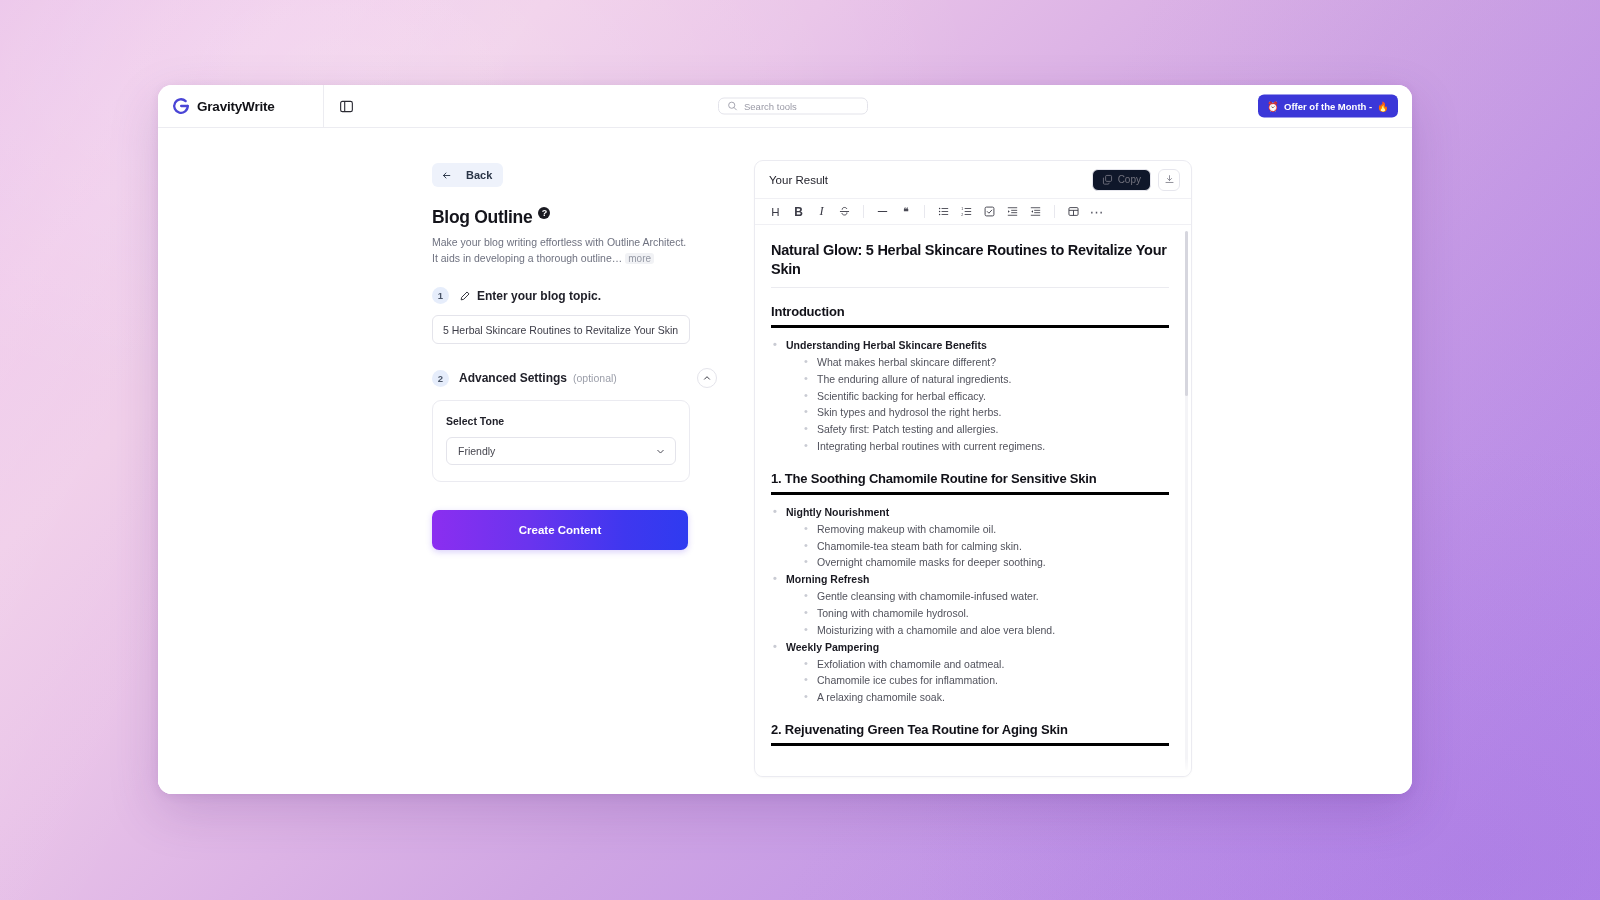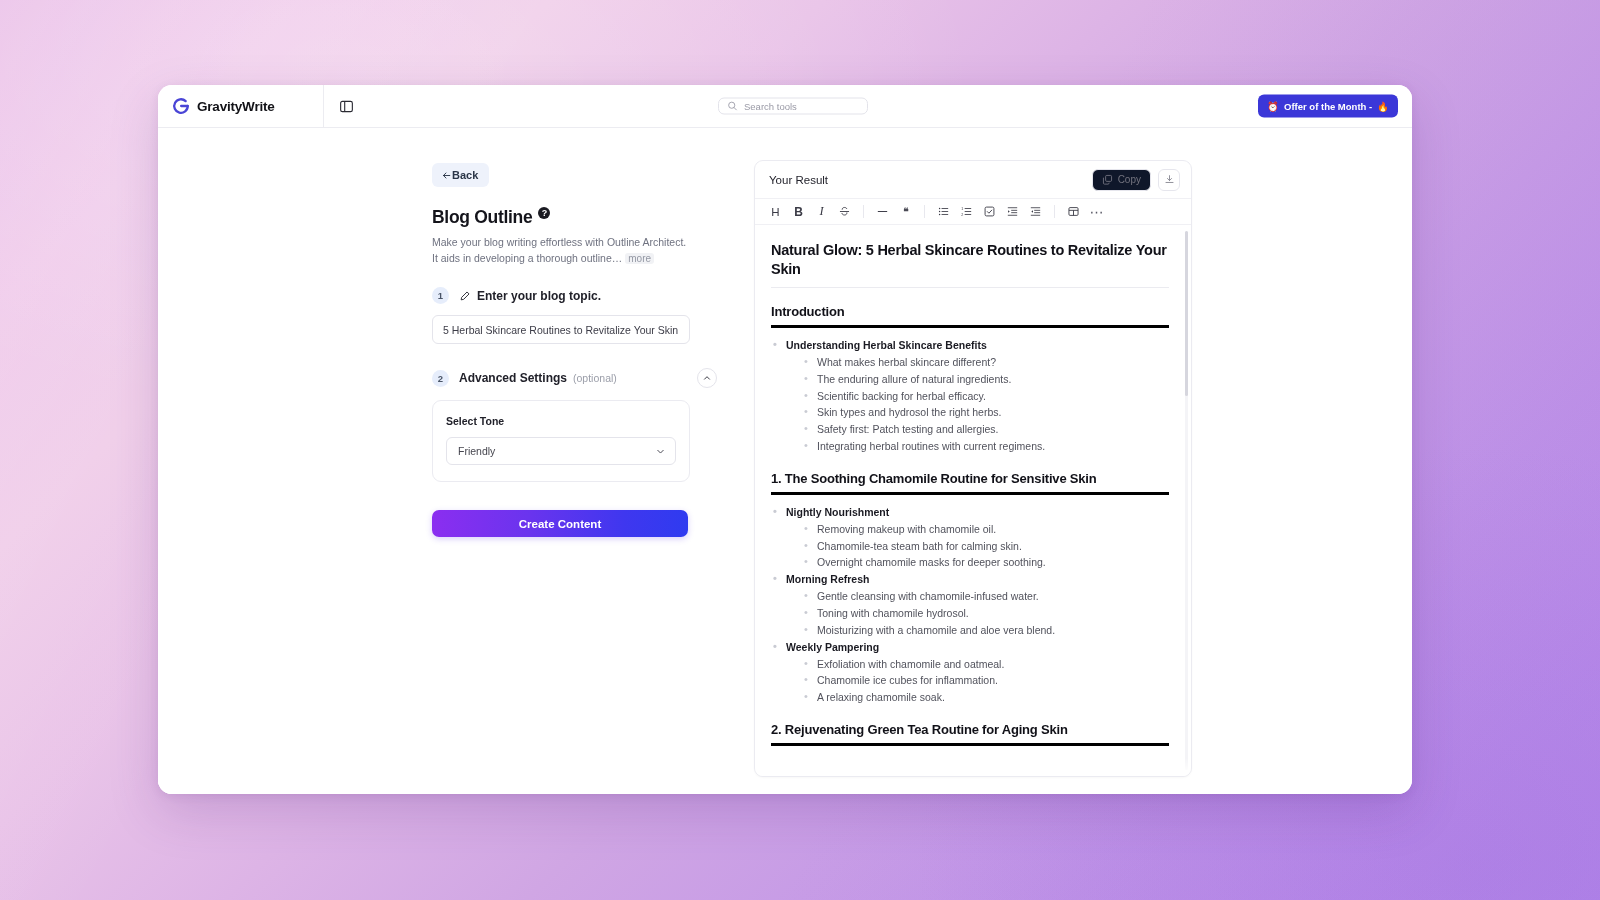--- a/index.html
+++ b/index.html
@@ -107,21 +107,21 @@
   .left-rail { width: 166px; flex: none; background:#fff; }
 
   .form-col {
     width: 430px; flex: none;
     padding: 35px 0 0 0;
     display: flex; flex-direction: column; align-items: flex-start;
     padding-left: 108px;
   }
 
   .back-btn {
-    display: inline-flex; align-items: center; gap: 0;
+    display: inline-flex; align-items: center; gap: 14px;
     background: #eef2fb;
     color: #2a3547;
     border: none; border-radius: 6px;
     height: 24px; padding: 0 11px 0 9px;
     font-size: 11px; font-weight: 600;
     cursor: pointer;
     font-family: "Liberation Sans", sans-serif;
   }
 
   .title-row {
@@ -200,21 +200,21 @@
     border: 1px solid #e4e4eb; border-radius: 6px;
     display: flex; align-items: center; justify-content: space-between;
     padding: 0 9px 0 11px;
     font-size: 10.5px; color: #46464f;
     cursor: pointer;
     background: #fff;
   }
 
   .create-btn {
     margin-top: 28px;
-    width: 256px; height: 27px;
+    width: 256px; height: 40px;
     border: none; border-radius: 7px;
     background: linear-gradient(90deg, #8b2ef0 0%, #6a34ee 38%, #3f37ef 75%, #2f3bf0 100%);
     color: #fff;
     font-size: 11.5px; font-weight: 700;
     cursor: pointer;
     font-family: "Liberation Sans", sans-serif;
     box-shadow: 0 2px 6px rgba(80,40,230,0.22);
   }
 
   

